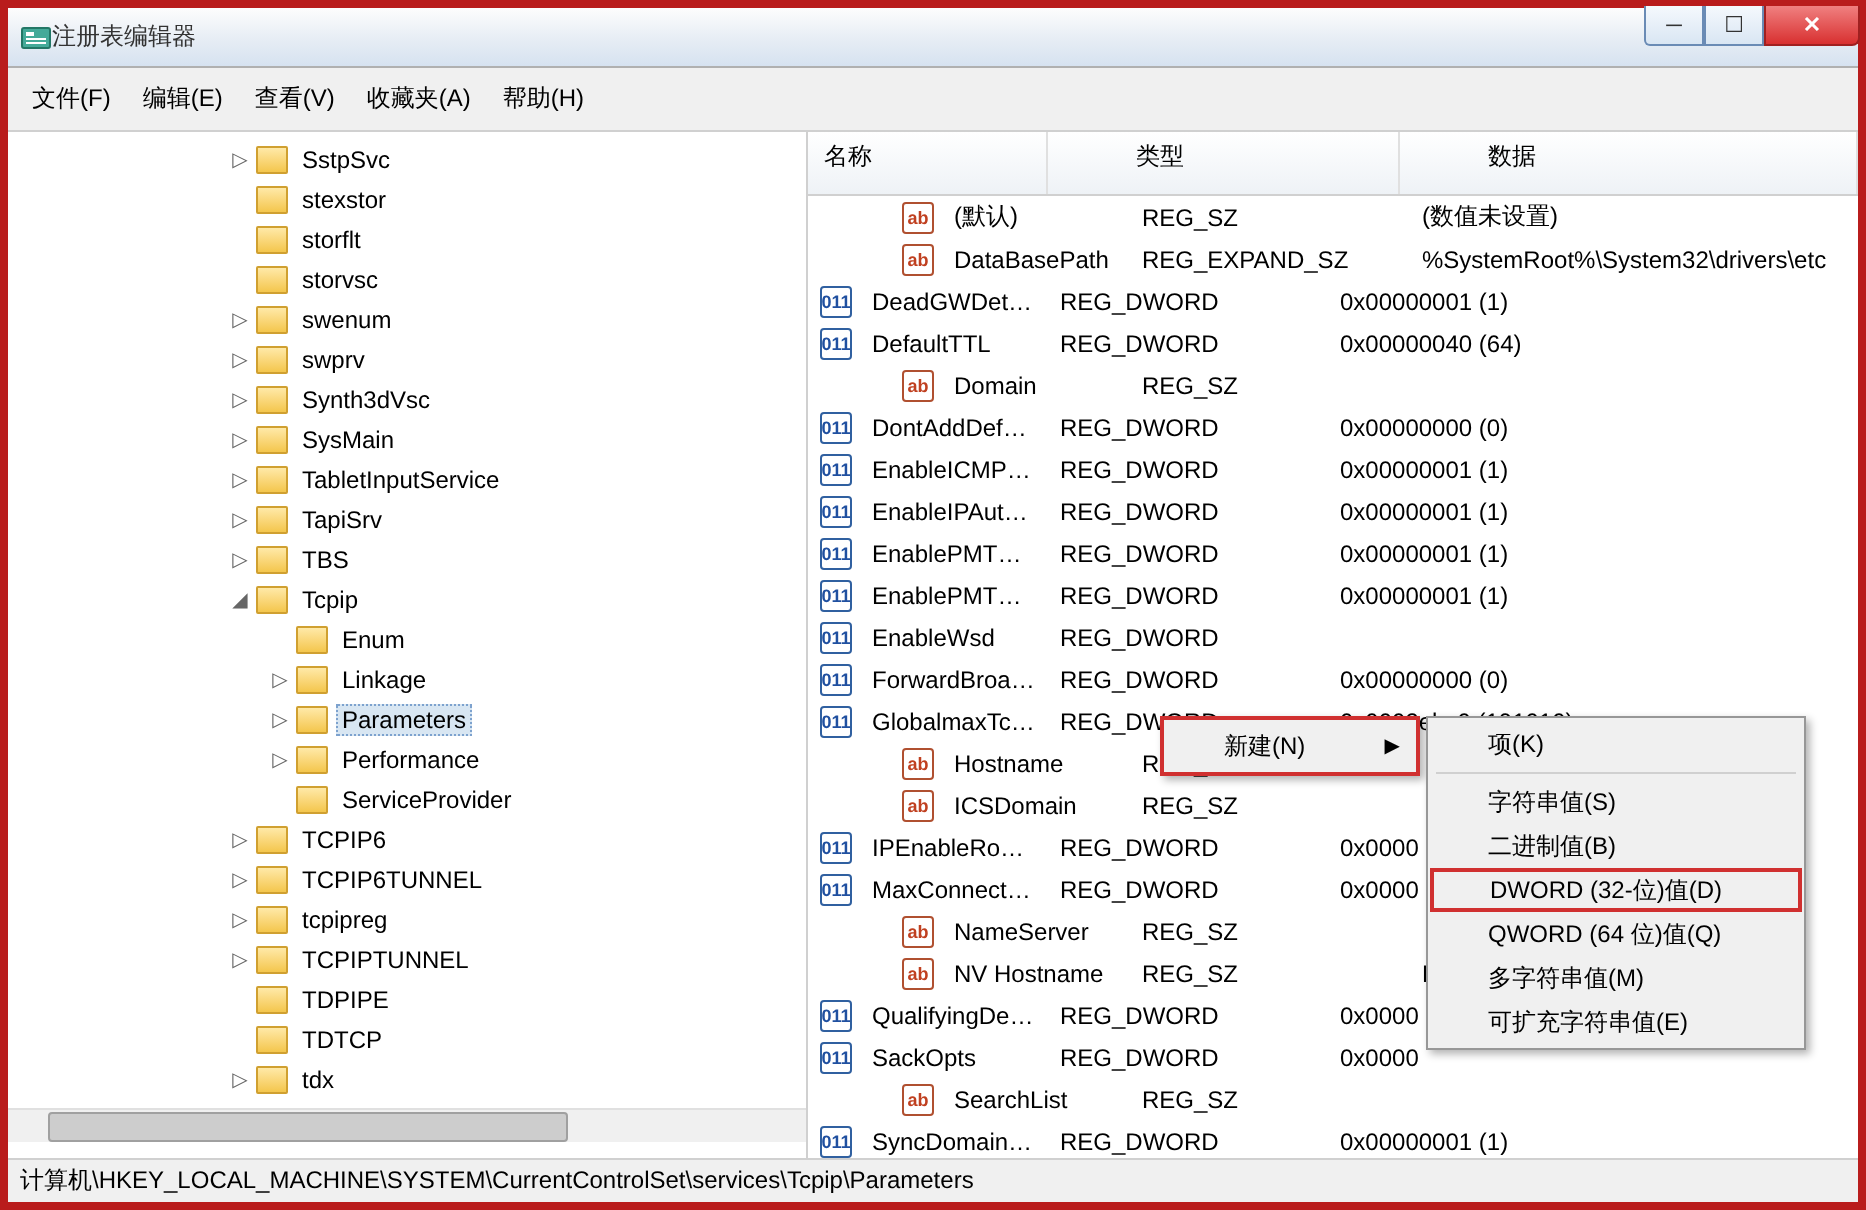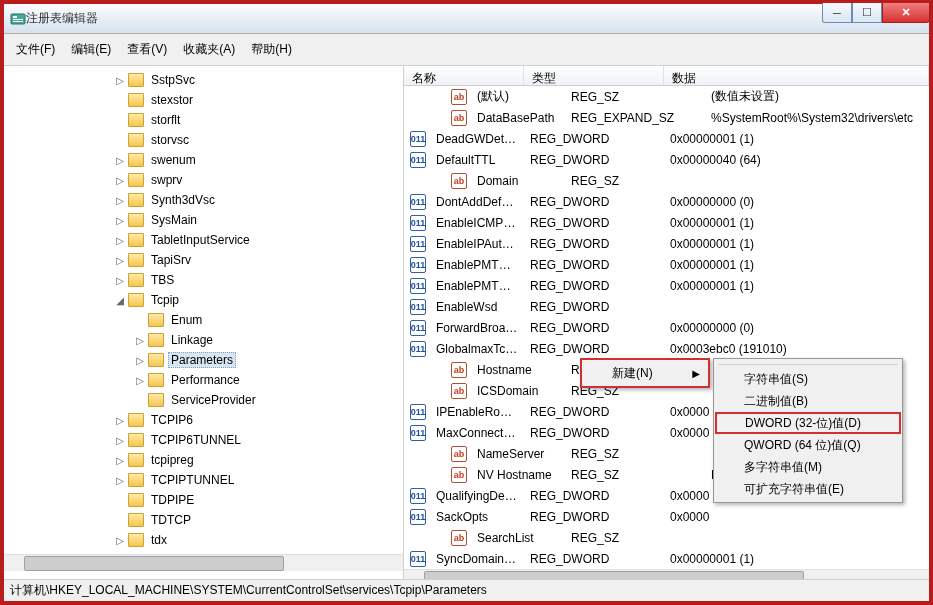--- a/index.html
+++ b/index.html
@@ -23,21 +23,21 @@
 
 .tree { padding: 4px 0 4px 50px; }
 .tree-row { display: flex; align-items: center; height: 20px; padding-left: 0; white-space: nowrap; cursor: default; position: relative; }
 .tree-row .expander { width: 12px; text-align: center; color: #666; font-size: 10px; margin-right: 2px; display: inline-block; }
 .tree-row .ficon { width: 16px; height: 14px; background: linear-gradient(to bottom, #ffe9a8, #f4c64d); border: 1px solid #d0a030; border-radius: 1px; margin-right: 4px; display: inline-block; }
 .tree-row .label { padding: 1px 3px; }
 .tree-row.selected .label { background: #d8e6f2; border: 1px dotted #7da2ce; padding: 0 2px; }
 .tree-row.l1 { padding-left: 60px; }
 .tree-row.l2 { padding-left: 80px; }
 
-.list-header { display: flex; height: 20px; background: linear-gradient(to bottom, #fff, #eef2f6); border-bottom: 1px solid #d0d0d0; position: sticky; top: 0; }
+.list-header { display: flex; height: 32px; background: linear-gradient(to bottom, #fff, #eef2f6); border-bottom: 1px solid #d0d0d0; position: sticky; top: 0; gap: 36px; }
 .list-header .col { padding: 4px 8px; border-right: 1px solid #e0e0e0; }
 .col-name { width: 120px; }
 .col-type { width: 140px; }
 .col-data { flex: 1; }
 
 .list-body { }
 .list-row { display: flex; align-items: center; height: 21px; padding: 0; cursor: default; }
 .list-row .cell { padding: 2px 6px; overflow: hidden; white-space: nowrap; text-overflow: ellipsis; }
 .list-row .vicon { width: 16px; height: 16px; margin: 0 4px 0 6px; display: inline-flex; align-items: center; justify-content: center; font-size: 9px; font-weight: bold; border-radius: 2px; flex-shrink: 0; }
 .vicon.sz { background: #fff; border: 1px solid #b05030; color: #c04020; margin-left: 47px; }
@@ -379,20 +379,23 @@
 </div>
 
 <div class="context-menu cm1">
   <div class="cmrow">
     <span>新建(N)</span>
     <span class="arrow">▶</span>
   </div>
 </div>
 
 <div class="context-menu cm2">
+  <div class="cmrow">
+      <span>项(K)</span>
+    </div>
   <div class="cmrow sep"></div>
   <div class="cmrow">
       <span>字符串值(S)</span>
     </div>
   <div class="cmrow">
       <span>二进制值(B)</span>
     </div>
   <div class="cmrow hl">
       <span>DWORD (32-位)值(D)</span>
     </div>

